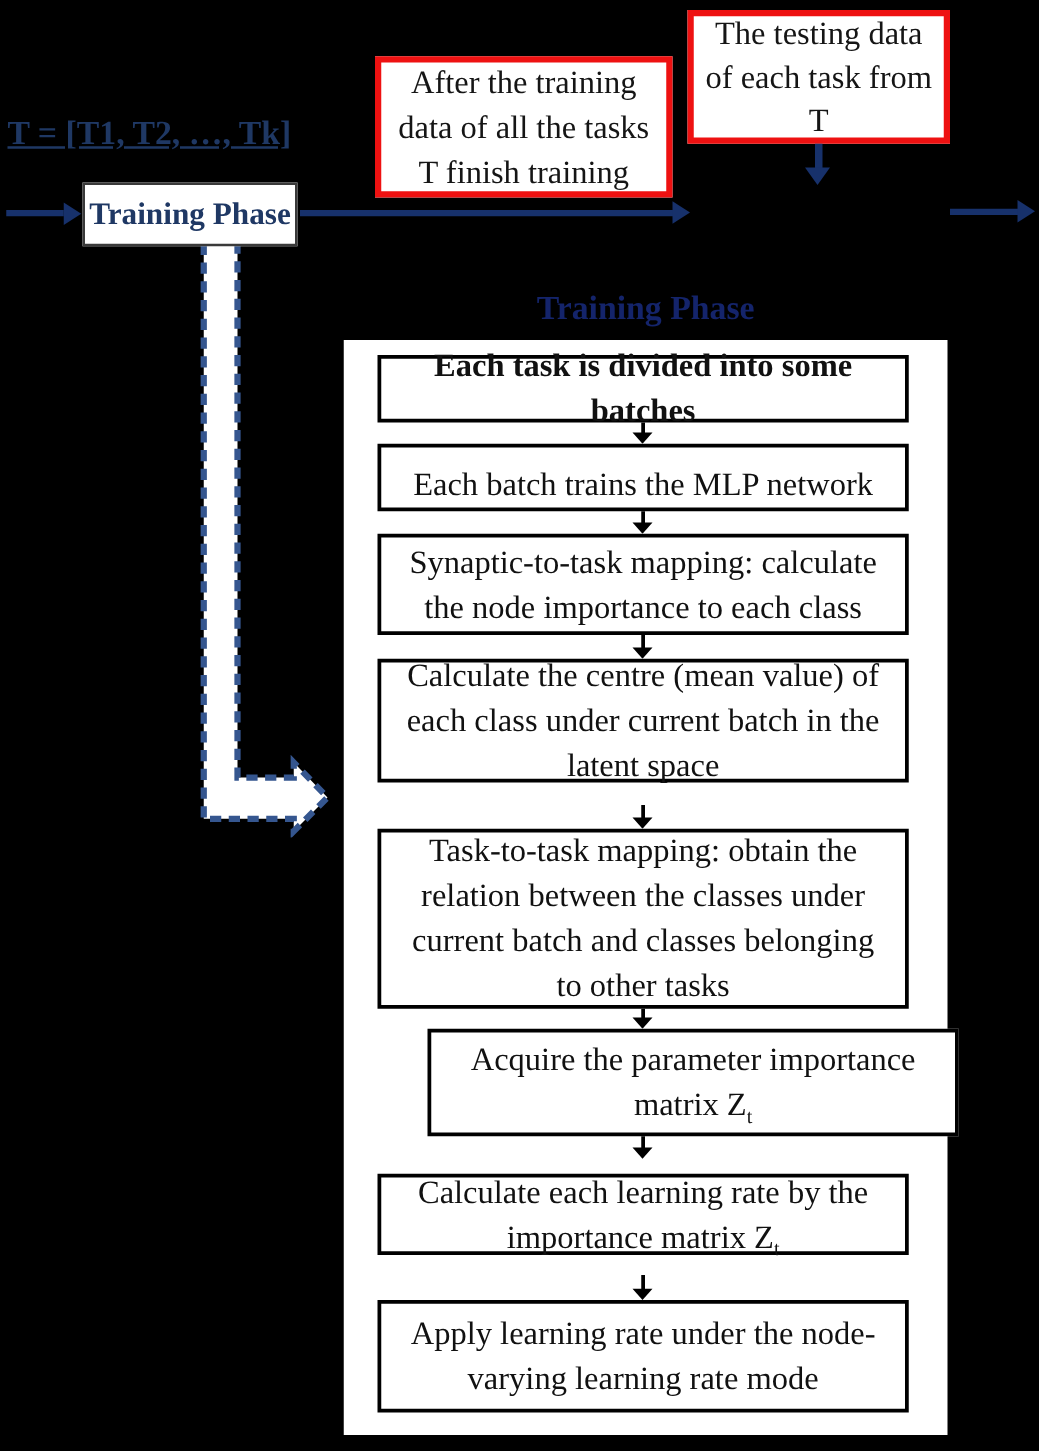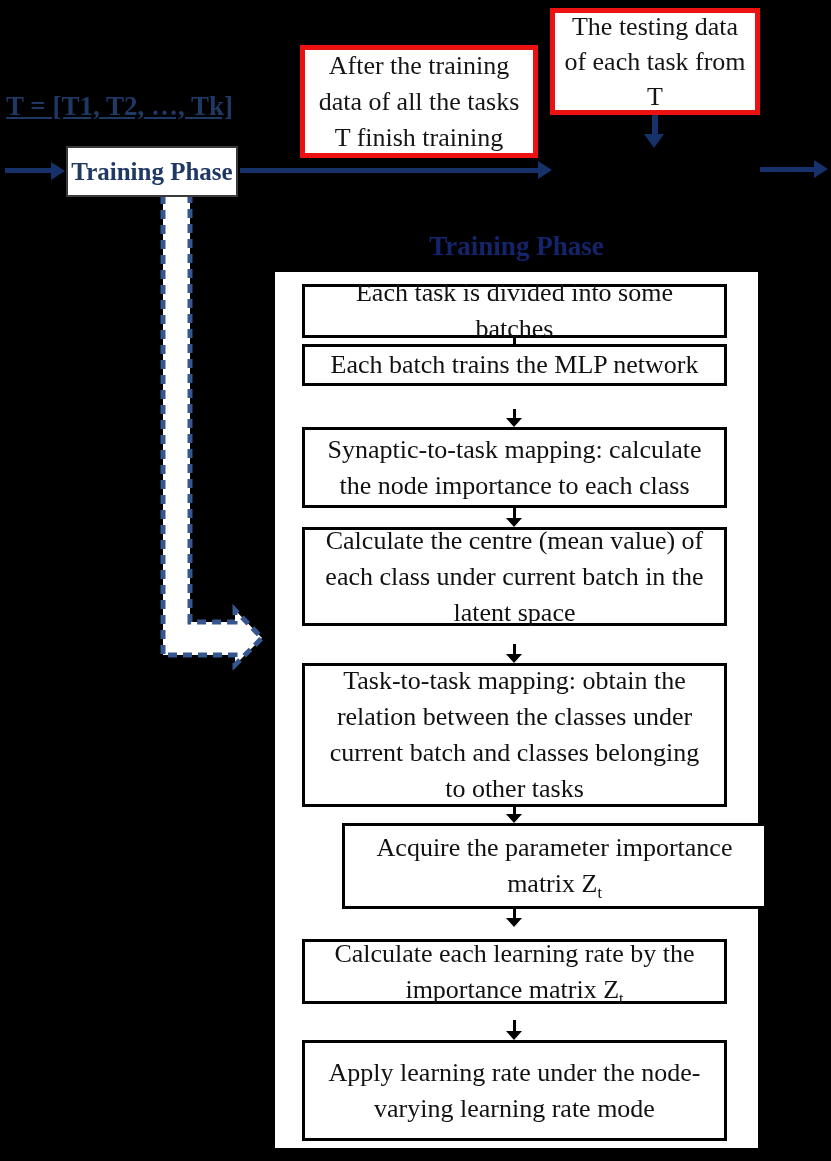--- a/index.html
+++ b/index.html
@@ -50,28 +50,28 @@
     position:absolute;left:275px;top:231px;width:483px;text-align:center;
     color:#14246b;font-weight:bold;font-size:27px;
   }
   .panel{position:absolute;left:275px;top:272px;width:483px;height:876px;background:#fff;}
   .step{
     position:absolute;left:27px;width:425px;background:#fff;border:3px solid #000;
     box-sizing:border-box;display:flex;align-items:center;justify-content:center;
     text-align:center;font-size:26px;line-height:36px;color:#111;padding:0 14px;
   }
   .step sub{font-size:0.62em;line-height:0;}
-  .s1{top:12px;height:54px;}
-  .s2{top:72px;height:42px;align-items:flex-end;}
+  .s1{top:12px;height:54px;font-weight:bold;}
+  .s2{top:83px;height:54px;align-items:flex-end;}
   .s3{top:155px;height:81px;}
   .s4{top:255px;height:99px;}
   .s5{top:391px;height:144px;}
   .s6{top:551px;height:86px;margin-left:40px;}
   .s7{top:667px;height:65px;}
-  .s8{top:768px;height:101px;}
+  .s8{top:768px;height:90px;}
   .conn{position:absolute;left:231px;width:17px;}
   .conn::before{content:"";position:absolute;left:7px;top:0;bottom:7px;width:3px;background:#000;}
   .conn::after{content:"";position:absolute;left:0;bottom:0;width:0;height:0;
     border-left:8px solid transparent;border-right:8px solid transparent;border-top:9px solid #000;}
   .c1{top:66px;height:17px;}
   .c2{top:137px;height:18px;}
   .c3{top:236px;height:19px;}
   .c4{top:372px;height:19px;}
   .c5{top:535px;height:16px;}
   .c6{top:637px;height:18px;}

